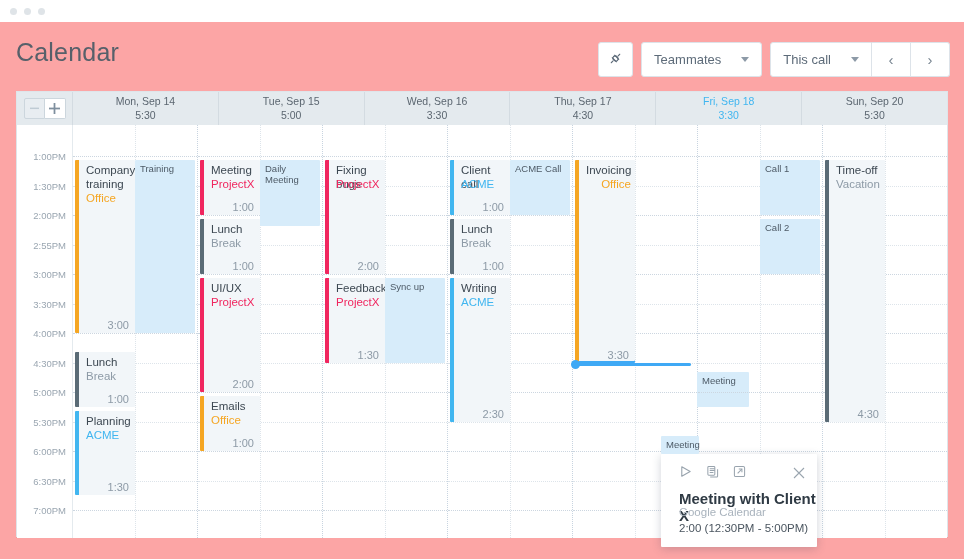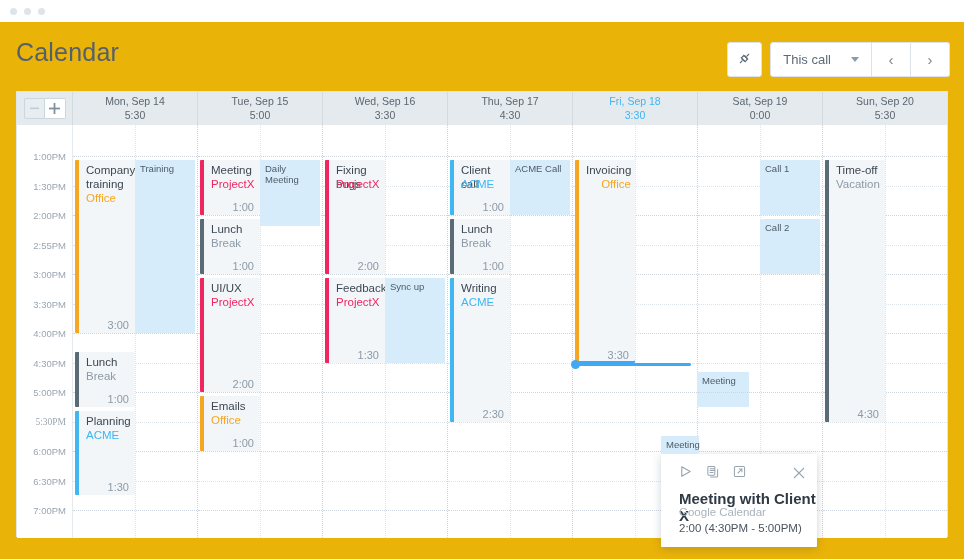--- a/index.html
+++ b/index.html
@@ -13,21 +13,21 @@
 
   
   .titlebar {
     position: absolute; left: 0; top: 0; width: 964px; height: 22px;
     background: #ffffff;
   }
   .dots { position: absolute; left: 10px; top: 8px; display: flex; gap: 7px; }
   .dot { width: 7px; height: 7px; border-radius: 50%; background: #dfe4e8; }
 
   
-  .page { position: absolute; left: 0; top: 22px; width: 964px; height: 537px; background: #eab308; }
+  .page { position: absolute; left: 0; top: 22px; width: 964px; height: 537px; background: #fca5a5; }
   .header { position: absolute; left: 0; top: 0; width: 964px; height: 72px; }
   .page-title {
     position: absolute; left: 16px; top: 16px;
     font-size: 25px; color: #57606a; font-weight: 400; letter-spacing: .2px;
   }
   .toolbar { position: absolute; right: 14px; top: 20px; display: flex; gap: 8px; align-items: stretch; }
   .tb-btn {
     background: #ffffff; border: 1px solid #dde3e9; border-radius: 3px;
     height: 35px; display: flex; align-items: center; justify-content: center;
     color: #5d6b79; font-size: 13px; cursor: pointer;
@@ -141,20 +141,24 @@
             <svg width="17" height="17" viewBox="0 0 24 24" fill="none" stroke="#5d6b79" stroke-width="1.5" stroke-linecap="round">
               <path d="M8.5 15.5 L6 18"></path>
                 <path d="M15.5 8.5 L18 6"></path>
               <path d="M9.2 9.2 A4 4 0 0 1 14.8 14.8 A4 4 0 0 1 9.2 9.2 Z"></path>
               <path d="M10.6 7.4 L16.6 13.4"></path>
                 <path d="M7.4 10.6 L13.4 16.6"></path>
             </svg>
           </span>
         </div>
 
+        <div class="tb-btn tb-select">
+          <span>Teammates</span>
+          <span class="caret"></span>
+        </div>
 
         <div class="tb-group">
           <div class="tb-btn tb-select">
             <span>This call</span>
             <span class="caret"></span>
           </div>
           <div class="tb-btn navarrow">‹</div>
           <div class="tb-btn navarrow">›</div>
         </div>
       </div>
@@ -189,44 +193,40 @@
               <div class="dname">Wed, Sep 16</div>
               <div class="dhours">3:30</div>
             </div>
             <div class="day-head">
               <div class="dname">Thu, Sep 17</div>
               <div class="dhours">4:30</div>
             </div>
             <div class="day-head today">
               <div class="dname">Fri, Sep 18</div>
               <div class="dhours">3:30</div>
-            </div>
-            <div class="day-head">
-              <div class="dname">Sat, Sep 19</div>
-              <div class="dhours">0:00</div>
             </div>
             <div class="day-head">
               <div class="dname">Sun, Sep 20</div>
               <div class="dhours">5:30</div>
             </div>
           </div>
       </div>
 
       <div class="cal-body">
         <div class="gutter" id="gutter">
             <div class="tick" style="top: 31px;">1:00PM</div>
             <div class="tick" style="top: 60.5px; margin-left: 31px;">1:30PM</div>
             <div class="tick" style="top: 90px;">2:00PM</div>
             <div class="tick" style="top: 119.5px;">2:55PM</div>
             <div class="tick" style="top: 149px;">3:00PM</div>
             <div class="tick" style="top: 178.5px;">3:30PM</div>
             <div class="tick" style="top: 208px;">4:00PM</div>
             <div class="tick" style="top: 237.5px;">4:30PM</div>
             <div class="tick" style="top: 267px;">5:00PM</div>
-            <div class="tick" style="top: 296.5px; font-family: Liberation Serif, serif;">5:30PM</div>
+            <div class="tick" style="top: 296.5px;">5:30PM</div>
             <div class="tick" style="top: 326px;">6:00PM</div>
             <div class="tick" style="top: 355.5px;">6:30PM</div>
             <div class="tick" style="top: 385px;">7:00PM</div>
           </div>
         <div class="days" id="days">
             <div class="daycol">
               <div class="subdiv"></div>
               <div class="hline hour" style="top: 31px;"></div>
               <div class="hline" style="top: 60.5px;"></div>
               <div class="hline hour" style="top: 90px;"></div>
@@ -455,19 +455,19 @@
               </svg>
           </span>
         </div>
         <span class="pclose icn">
           <svg width="12" height="12" viewBox="0 0 12 12" stroke="#9aa5af" stroke-width="1.1">
               <path d="M1 1 L11 11 M11 1 L1 11"></path>
             </svg>
         </span>
         <div class="pt">Meeting with Client X</div>
         <div class="ps">Google Calendar</div>
-        <div class="pd">2:00 (4:30PM - 5:00PM)</div>
+        <div class="pd">2:00 (12:30PM - 5:00PM)</div>
       </div>
 
     <div class="ghost" style="left: 644px; top: 344px; width: 38px; height: 18px; font-size: 9.5px; padding: 3px 4px 0px 5px;">Meeting</div>
       </div>
   </div>
 </div>
 
 </body></html>

